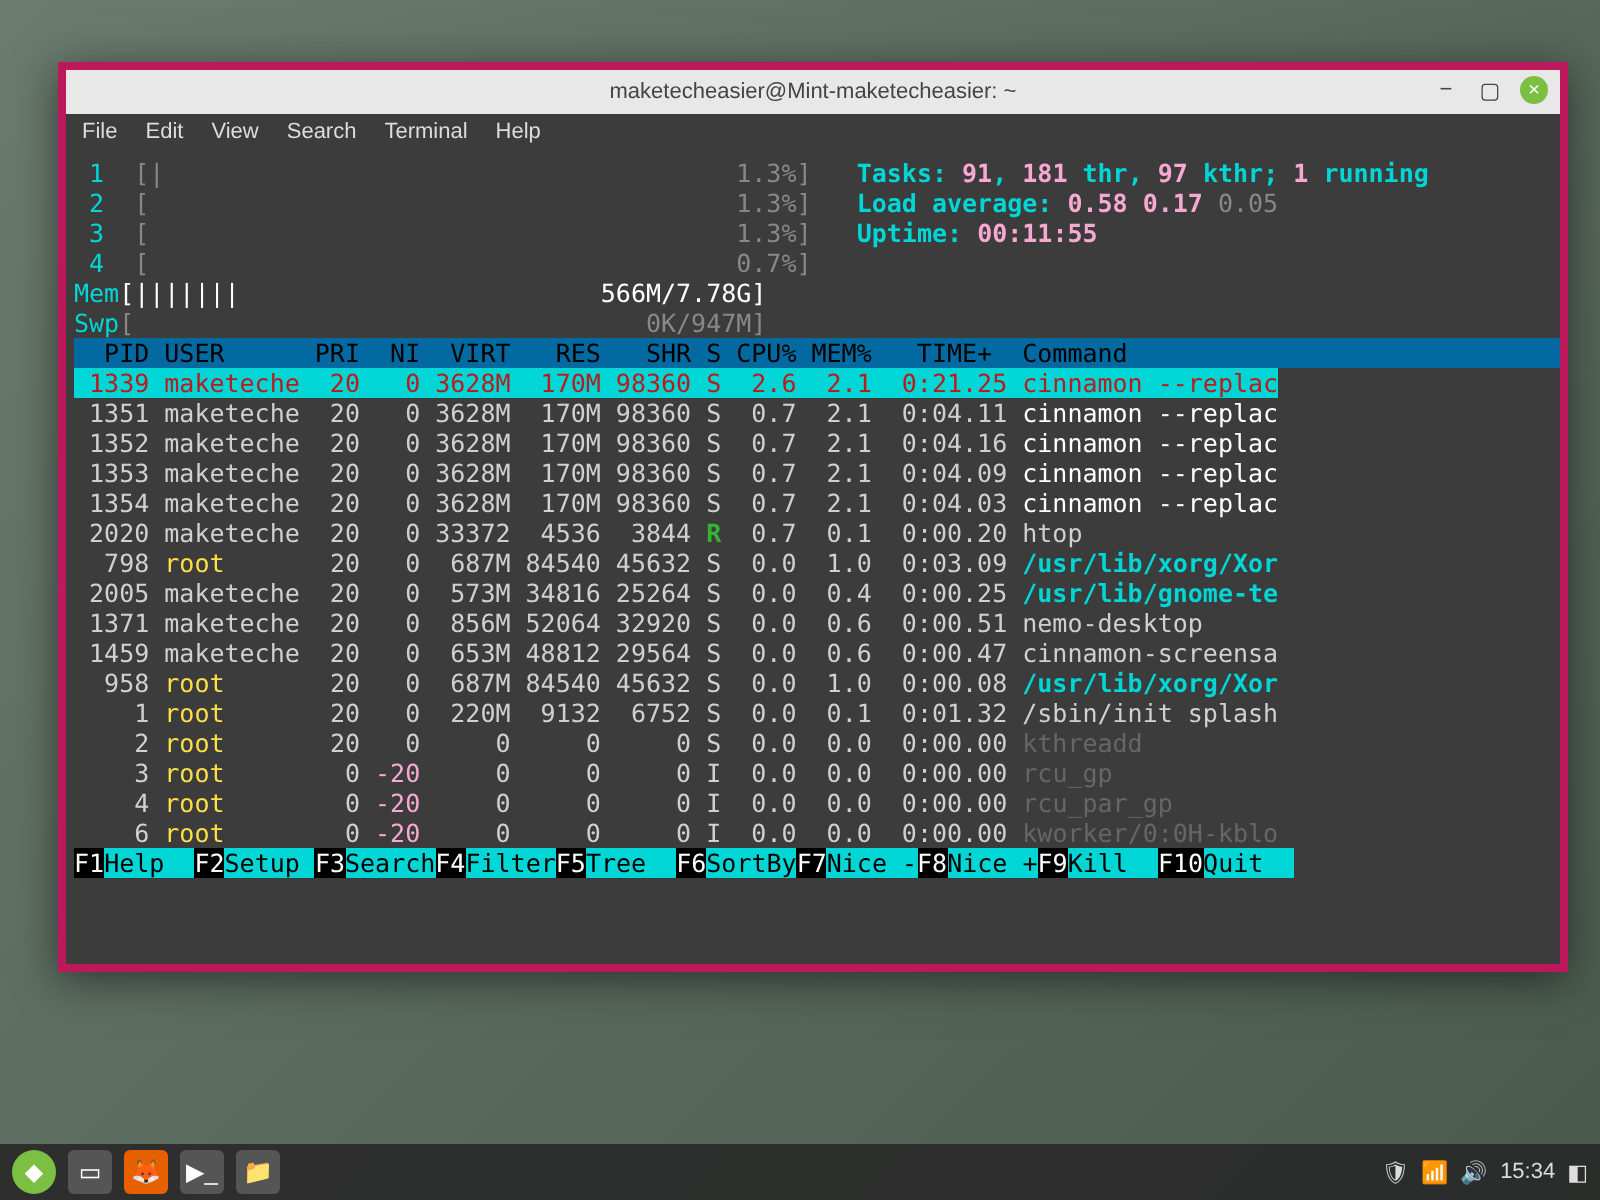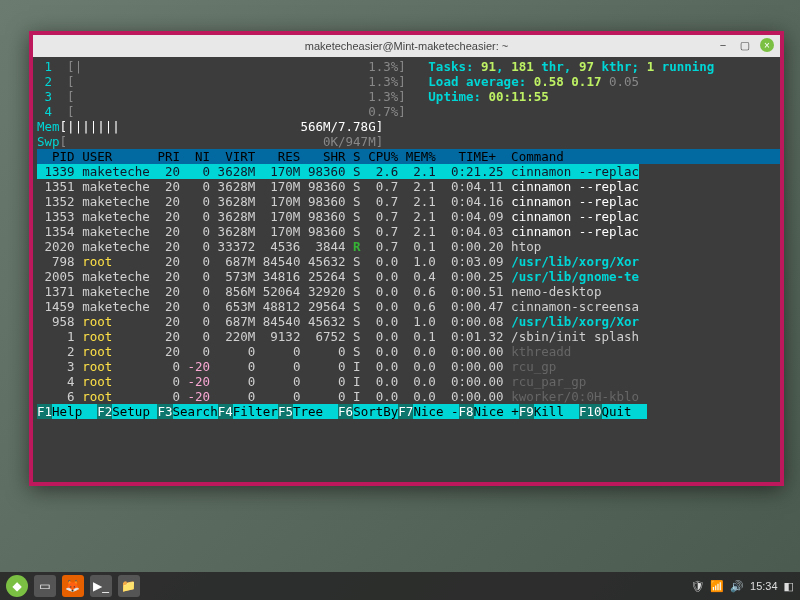--- a/index.html
+++ b/index.html
@@ -49,29 +49,29 @@
   font-family: 'DejaVu Sans Mono', monospace;
   font-size: 12.5px;
   line-height: 15px;
   color: #d0d0d0;
   white-space: pre;
   overflow: hidden;
   padding: 2px 0 0 4px;
 }
 .cyan { color: #00d6d6; }
 .cyan-b { color: #00d6d6; font-weight: bold; margin-top: 13px; }
-.white-b { color: #bef264; font-weight: bold; }
+.white-b { color: #f9a8d4; font-weight: bold; }
 .dim { color: #888; }
 .green { color: #ffffff; }
 .greenb { color: #35b335; font-weight: bold; }
 .red { color: #f9a8d4; }
 .hdr { background:#0369a1; color:#000; display:inline-block; width:100%;}
-.sel { background:#00d6d6; color:#0f172a; display:inline-block;}
+.sel { background:#00d6d6; color:#b91c1c; display:inline-block;}
 .fbar { background:#00d6d6; color:#000; }
-.fkey { color:#fff; background:#0f766e; }
+.fkey { color:#fff; background:#000000; }
 .row { height:15px; }
 .root { color:#fde047; }
 .graycmd { color:#666; }
 .taskbar {
   position:absolute; left:0; bottom:0; width:100%; height:28px;
   background: rgba(40,40,40,0.9);
   display:flex; align-items:center;
   padding:0 6px;
   gap:6px;
 }
@@ -85,20 +85,28 @@
 
 <div class="window">
   <div class="titlebar">
     <span>maketecheasier@Mint-maketecheasier: ~</span>
     <div class="titlebar-controls">
       <span class="tb-btn">−</span>
       <span class="tb-btn">▢</span>
       <span class="tb-btn tb-close">×</span>
     </div>
   </div>
+  <div class="menubar">
+    <span>File</span>
+    <span>Edit</span>
+    <span>View</span>
+    <span>Search</span>
+    <span>Terminal</span>
+    <span>Help</span>
+  </div>
   <div class="term" id="term"><div class="row"><span class="cyan"> 1  </span><span class="dim">[|                                      1.3%]</span>   <span class="cyan-b">Tasks: </span><span class="white-b">91</span><span class="cyan-b">, </span><span class="white-b">181</span><span class="cyan-b"> thr, </span><span class="white-b">97</span><span class="cyan-b"> kthr; </span><span class="white-b">1</span><span class="cyan-b"> running</span></div><div class="row"><span class="cyan"> 2  </span><span class="dim">[                                       1.3%]</span>   <span class="cyan-b">Load average: </span><span class="white-b">0.58 0.17</span> <span class="dim">0.05</span></div><div class="row"><span class="cyan"> 3  </span><span class="dim">[                                       1.3%]</span>   <span class="cyan-b">Uptime: </span><span class="white-b">00:11:55</span></div><div class="row"><span class="cyan"> 4  </span><span class="dim">[                                       0.7%]</span>   </div><div class="row"><span class="cyan">Mem</span><span class="green">[|||||||                        566M/7.78G]</span></div><div class="row"><span class="cyan">Swp</span><span class="dim">[                                  0K/947M]</span></div><div class="row"><span class="hdr">  PID USER      PRI  NI  VIRT   RES   SHR S CPU% MEM%   TIME+  Command            </span></div><div class="row"><span class="sel"> 1339 maketeche  20   0 3628M  170M 98360 S  2.6  2.1  0:21.25 cinnamon --replac</span></div><div class="row"><span> 1351 maketeche  20   0 3628M  170M 98360 S  0.7  2.1  0:04.11 </span><span class="green">cinnamon --replac</span></div><div class="row"><span> 1352 maketeche  20   0 3628M  170M 98360 S  0.7  2.1  0:04.16 </span><span class="green">cinnamon --replac</span></div><div class="row"><span> 1353 maketeche  20   0 3628M  170M 98360 S  0.7  2.1  0:04.09 </span><span class="green">cinnamon --replac</span></div><div class="row"><span> 1354 maketeche  20   0 3628M  170M 98360 S  0.7  2.1  0:04.03 </span><span class="green">cinnamon --replac</span></div><div class="row"><span> 2020 maketeche  20   0 33372  4536  3844 </span><span class="greenb">R</span><span>  0.7  0.1  0:00.20 htop</span></div><div class="row"><span>  798 </span><span class="root">root</span><span>       20   0  687M 84540 45632 S  0.0  1.0  0:03.09 </span><span class="cyan-b">/usr/lib/xorg/Xor</span></div><div class="row"><span> 2005 maketeche  20   0  573M 34816 25264 S  0.0  0.4  0:00.25 </span><span class="cyan-b">/usr/lib/gnome-te</span></div><div class="row"><span> 1371 maketeche  20   0  856M 52064 32920 S  0.0  0.6  0:00.51 nemo-desktop</span></div><div class="row"><span> 1459 maketeche  20   0  653M 48812 29564 S  0.0  0.6  0:00.47 cinnamon-screensa</span></div><div class="row"><span>  958 </span><span class="root">root</span><span>       20   0  687M 84540 45632 S  0.0  1.0  0:00.08 </span><span class="cyan-b">/usr/lib/xorg/Xor</span></div><div class="row"><span>    1 </span><span class="root">root</span><span>       20   0  220M  9132  6752 S  0.0  0.1  0:01.32 /sbin/init splash</span></div><div class="row"><span>    2 </span><span class="root">root</span><span>       20   0     0     0     0 S  0.0  0.0  0:00.00 </span><span class="graycmd">kthreadd</span></div><div class="row"><span>    3 </span><span class="root">root</span><span>        0 </span><span class="red">-20</span><span>     0     0     0 I  0.0  0.0  0:00.00 </span><span class="graycmd">rcu_gp</span></div><div class="row"><span>    4 </span><span class="root">root</span><span>        0 </span><span class="red">-20</span><span>     0     0     0 I  0.0  0.0  0:00.00 </span><span class="graycmd">rcu_par_gp</span></div><div class="row"><span>    6 </span><span class="root">root</span><span>        0 </span><span class="red">-20</span><span>     0     0     0 I  0.0  0.0  0:00.00 </span><span class="graycmd">kworker/0:0H-kblo</span></div><div class="row"><span class="fkey">F1</span><span class="fbar">Help  </span><span class="fkey">F2</span><span class="fbar">Setup </span><span class="fkey">F3</span><span class="fbar">Search</span><span class="fkey">F4</span><span class="fbar">Filter</span><span class="fkey">F5</span><span class="fbar">Tree  </span><span class="fkey">F6</span><span class="fbar">SortBy</span><span class="fkey">F7</span><span class="fbar">Nice -</span><span class="fkey">F8</span><span class="fbar">Nice +</span><span class="fkey">F9</span><span class="fbar">Kill  </span><span class="fkey">F10</span><span class="fbar">Quit  </span></div></div>
 </div>
 
 <div class="taskbar">
   <div class="tb-icon mint">◆</div>
   <div class="tb-icon">▭</div>
   <div class="tb-icon ff">🦊</div>
   <div class="tb-icon">▶_</div>
   <div class="tb-icon">📁</div>
   <div class="tb-right">

